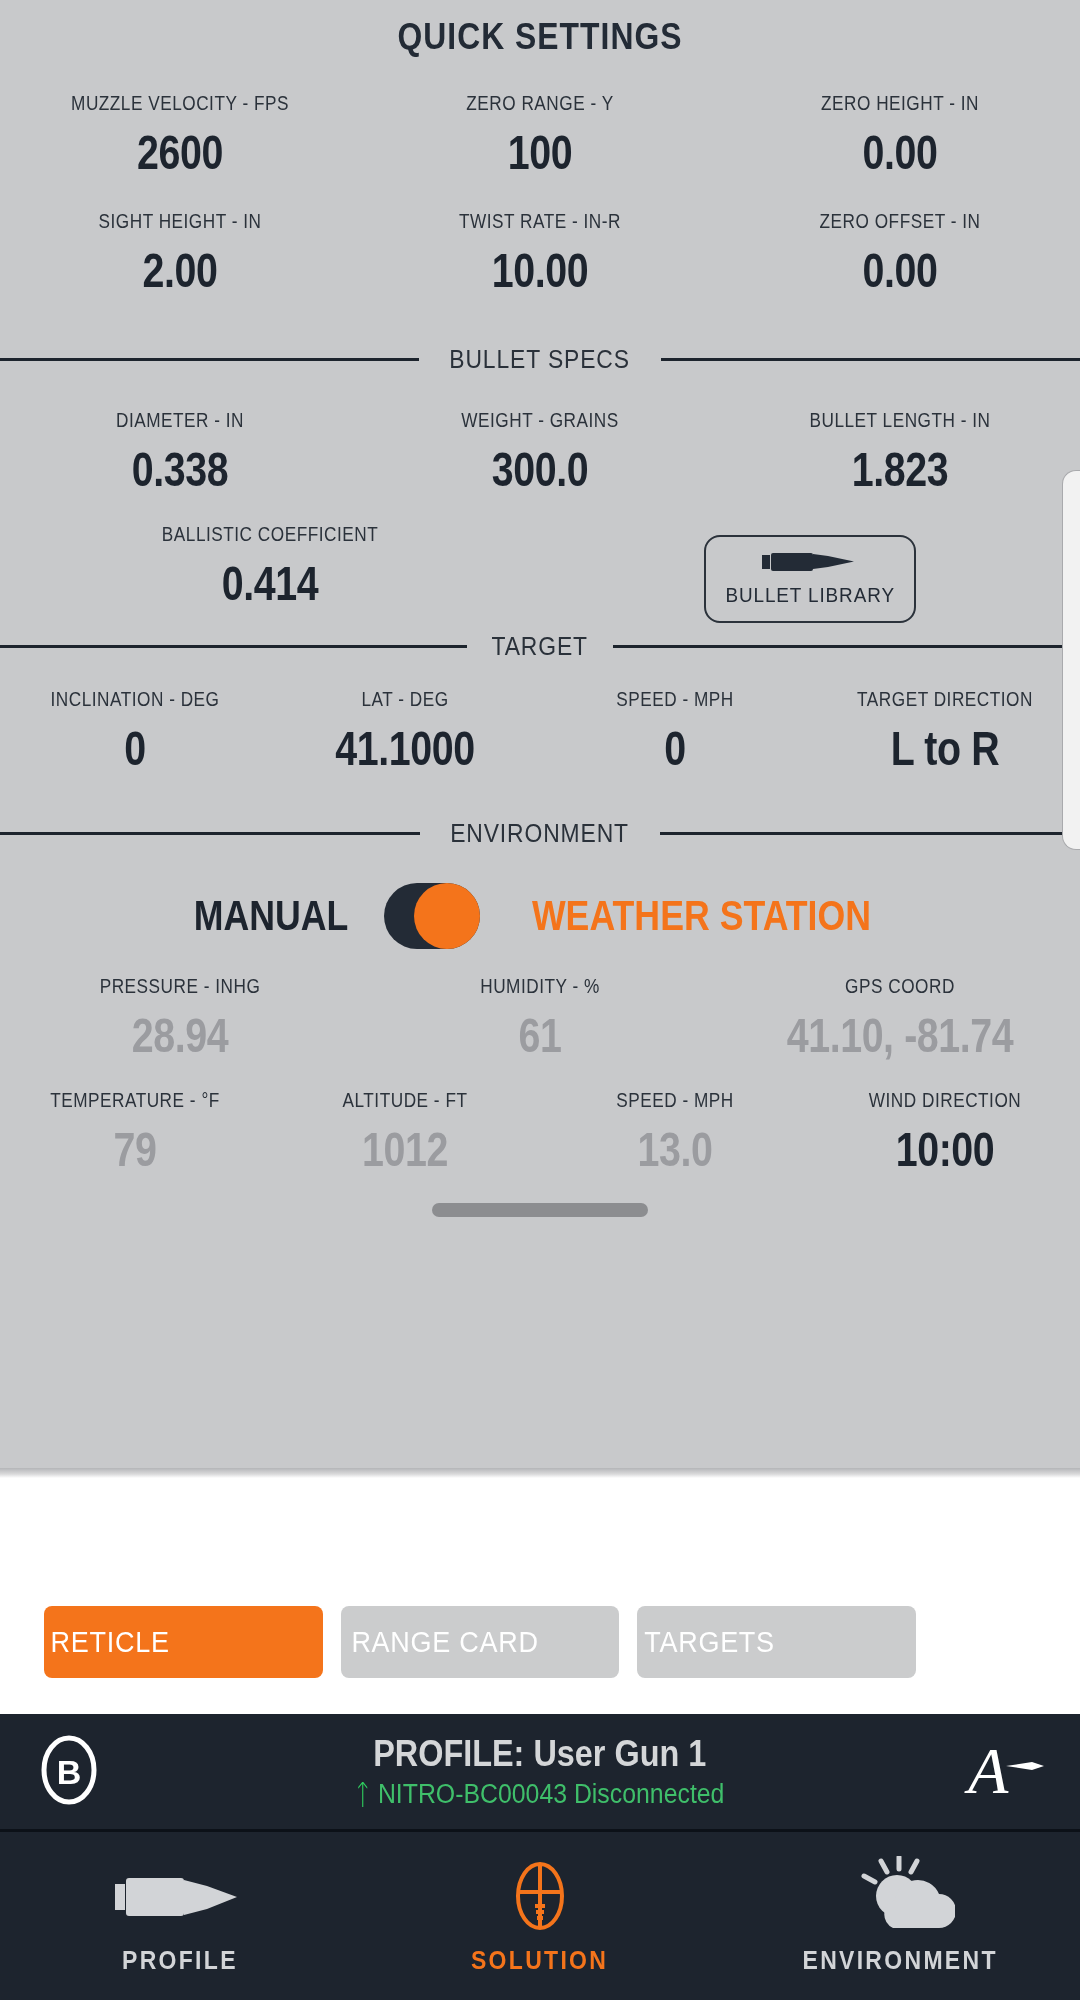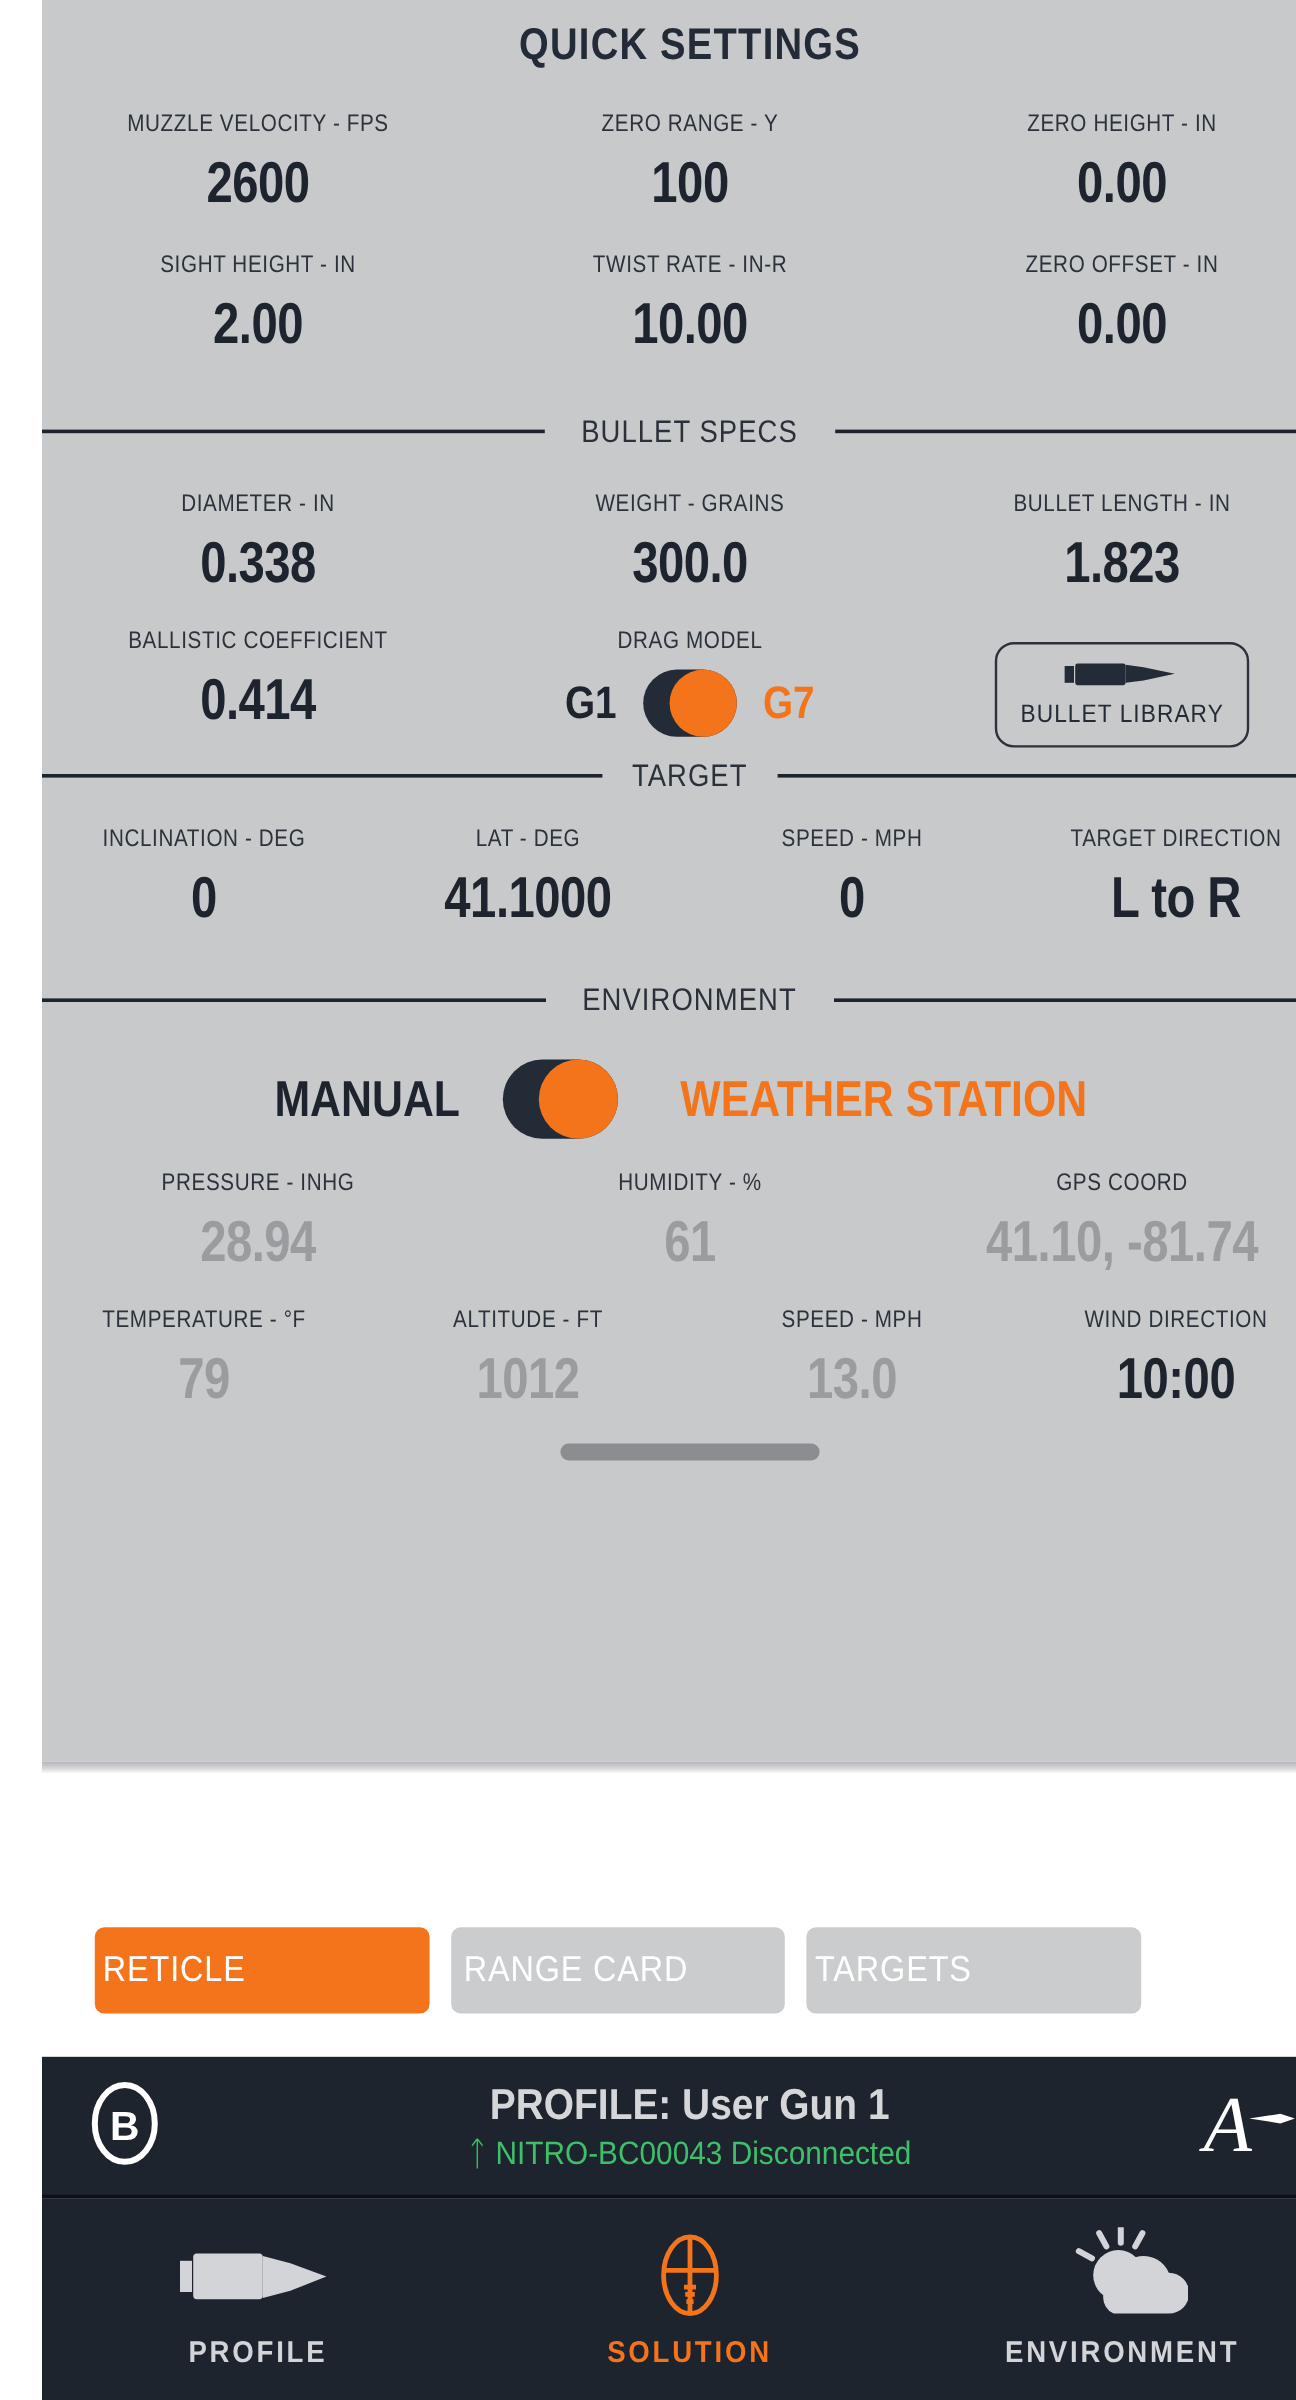--- a/index.html
+++ b/index.html
@@ -12,21 +12,20 @@
     overflow: hidden;
   }
 
   #app {
     position: relative;
     width: 960px;
     height: 2000px;
     background: #ffffff;
     display: flex;
     flex-direction: column;
-    margin-left: 35px;
   }
 
   
   .scroll-panel {
     position: relative;
     width: 1080px;
     height: 1468px;
     background: #c8c9cb;
     overflow: hidden;
   }
@@ -361,30 +360,20 @@
         <div class="val">1.823</div>
       </div>
     </div>
 
     <div class="row">
       <div class="field">
         <div class="lab">BALLISTIC COEFFICIENT</div>
         <div class="val">0.414</div>
       </div>
 
-      <div class="drag-block">
-        <div class="lab">DRAG MODEL</div>
-        <div class="toggle-wrap">
-          <div class="sw-label">G1</div>
-          <div class="sw">
-            <div class="knob"></div>
-          </div>
-          <div class="sw-label on">G7</div>
-        </div>
-      </div>
 
       <div class="lib-cell">
         <div class="lib-btn">
           <span class="cart">
             <svg width="96" height="22" viewBox="0 0 96 22">
               <rect x="0" y="4" width="8" height="14" fill="#232b36"></rect>
               <rect x="9" y="2" width="42" height="18" rx="2" fill="#232b36"></rect>
               <path d="M51 3 L66 5 L92 10.5 L66 16 L51 18 Z" fill="#232b36"></path>
             </svg>
           </span>

